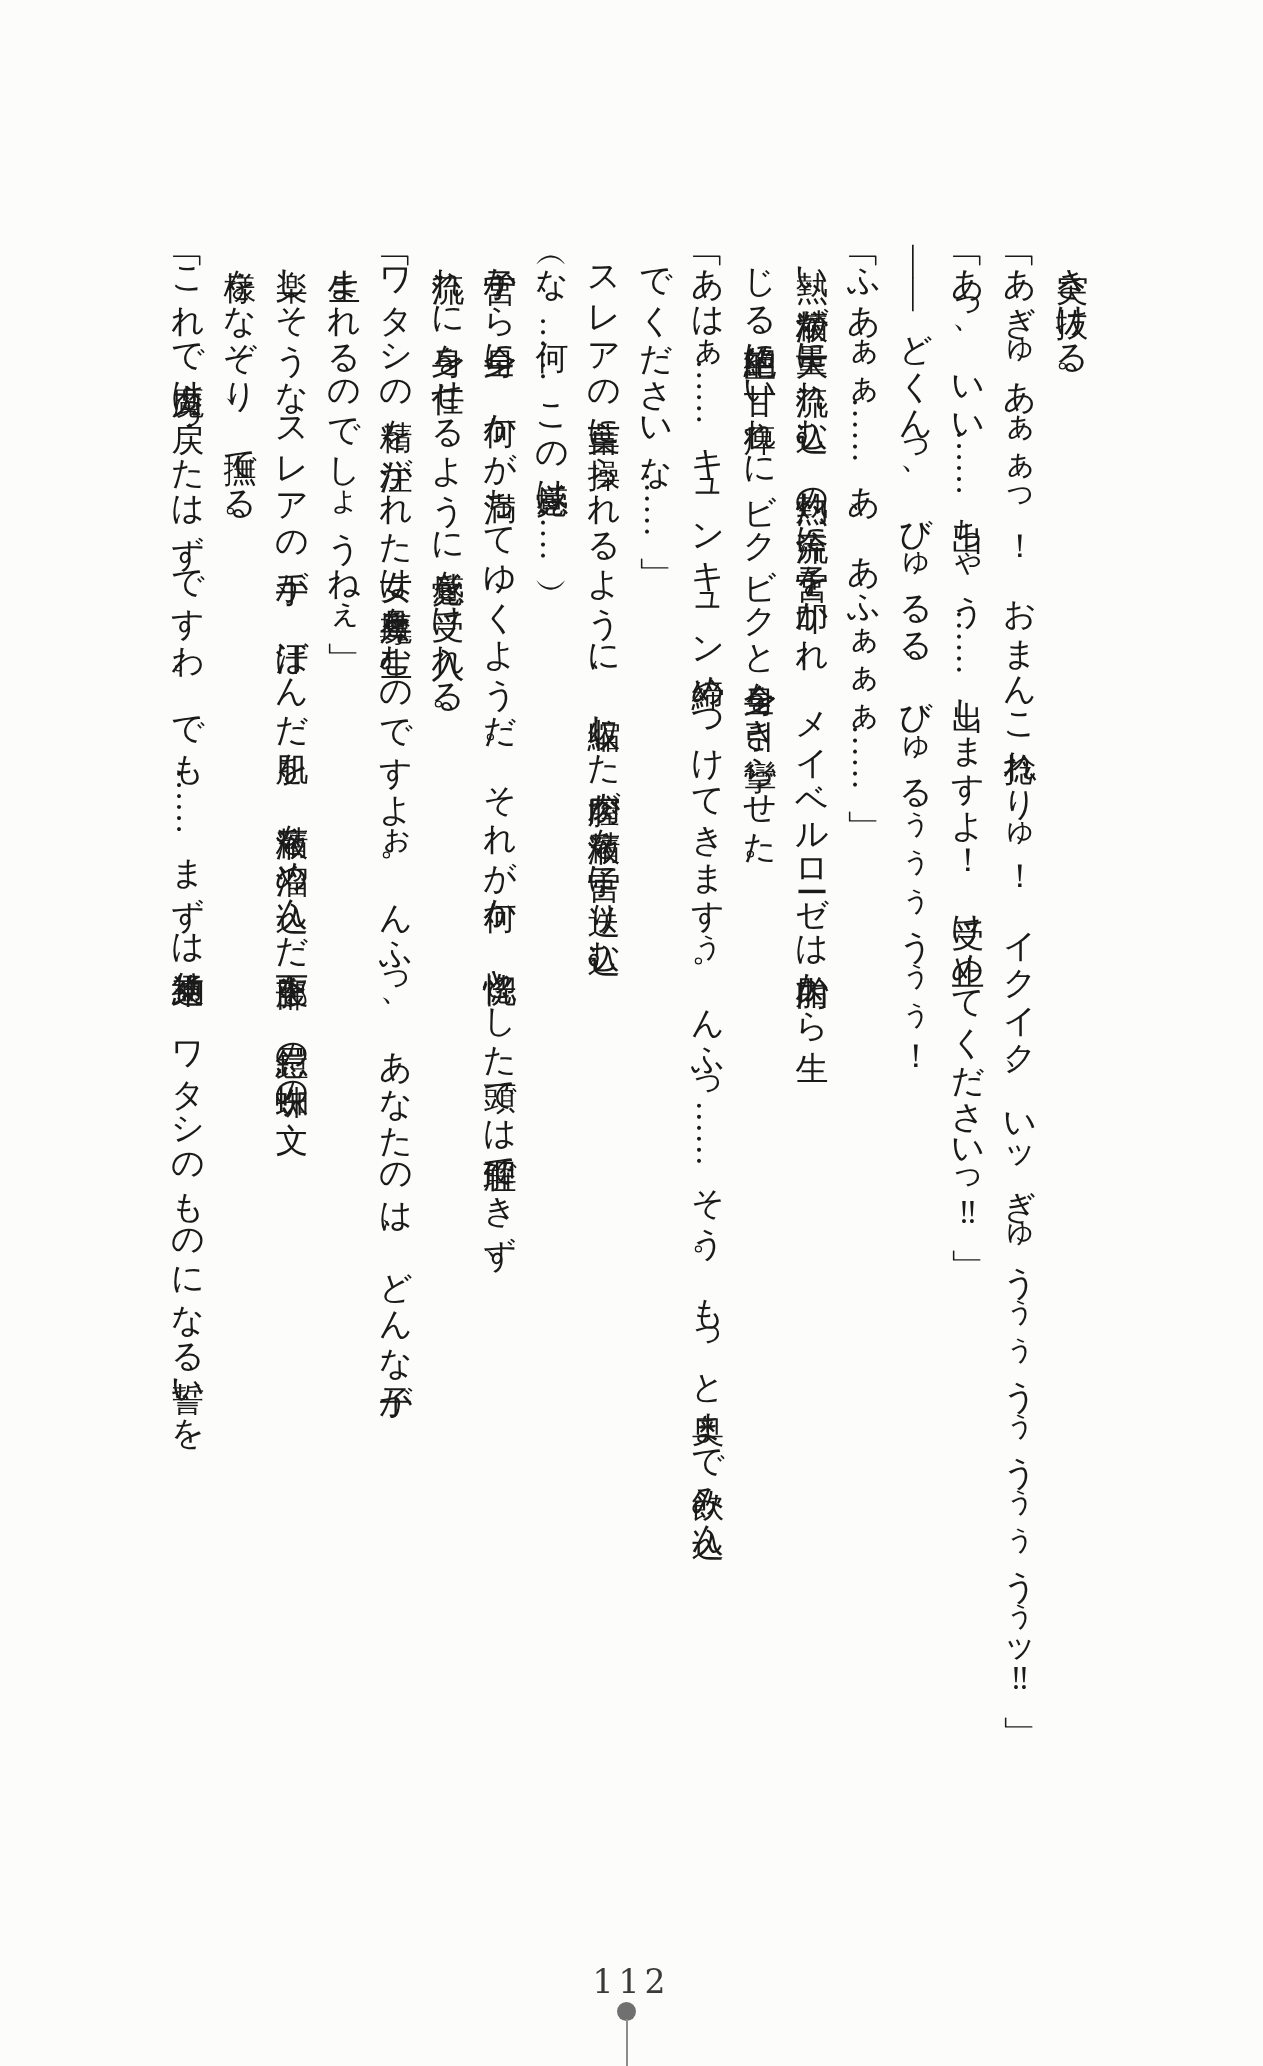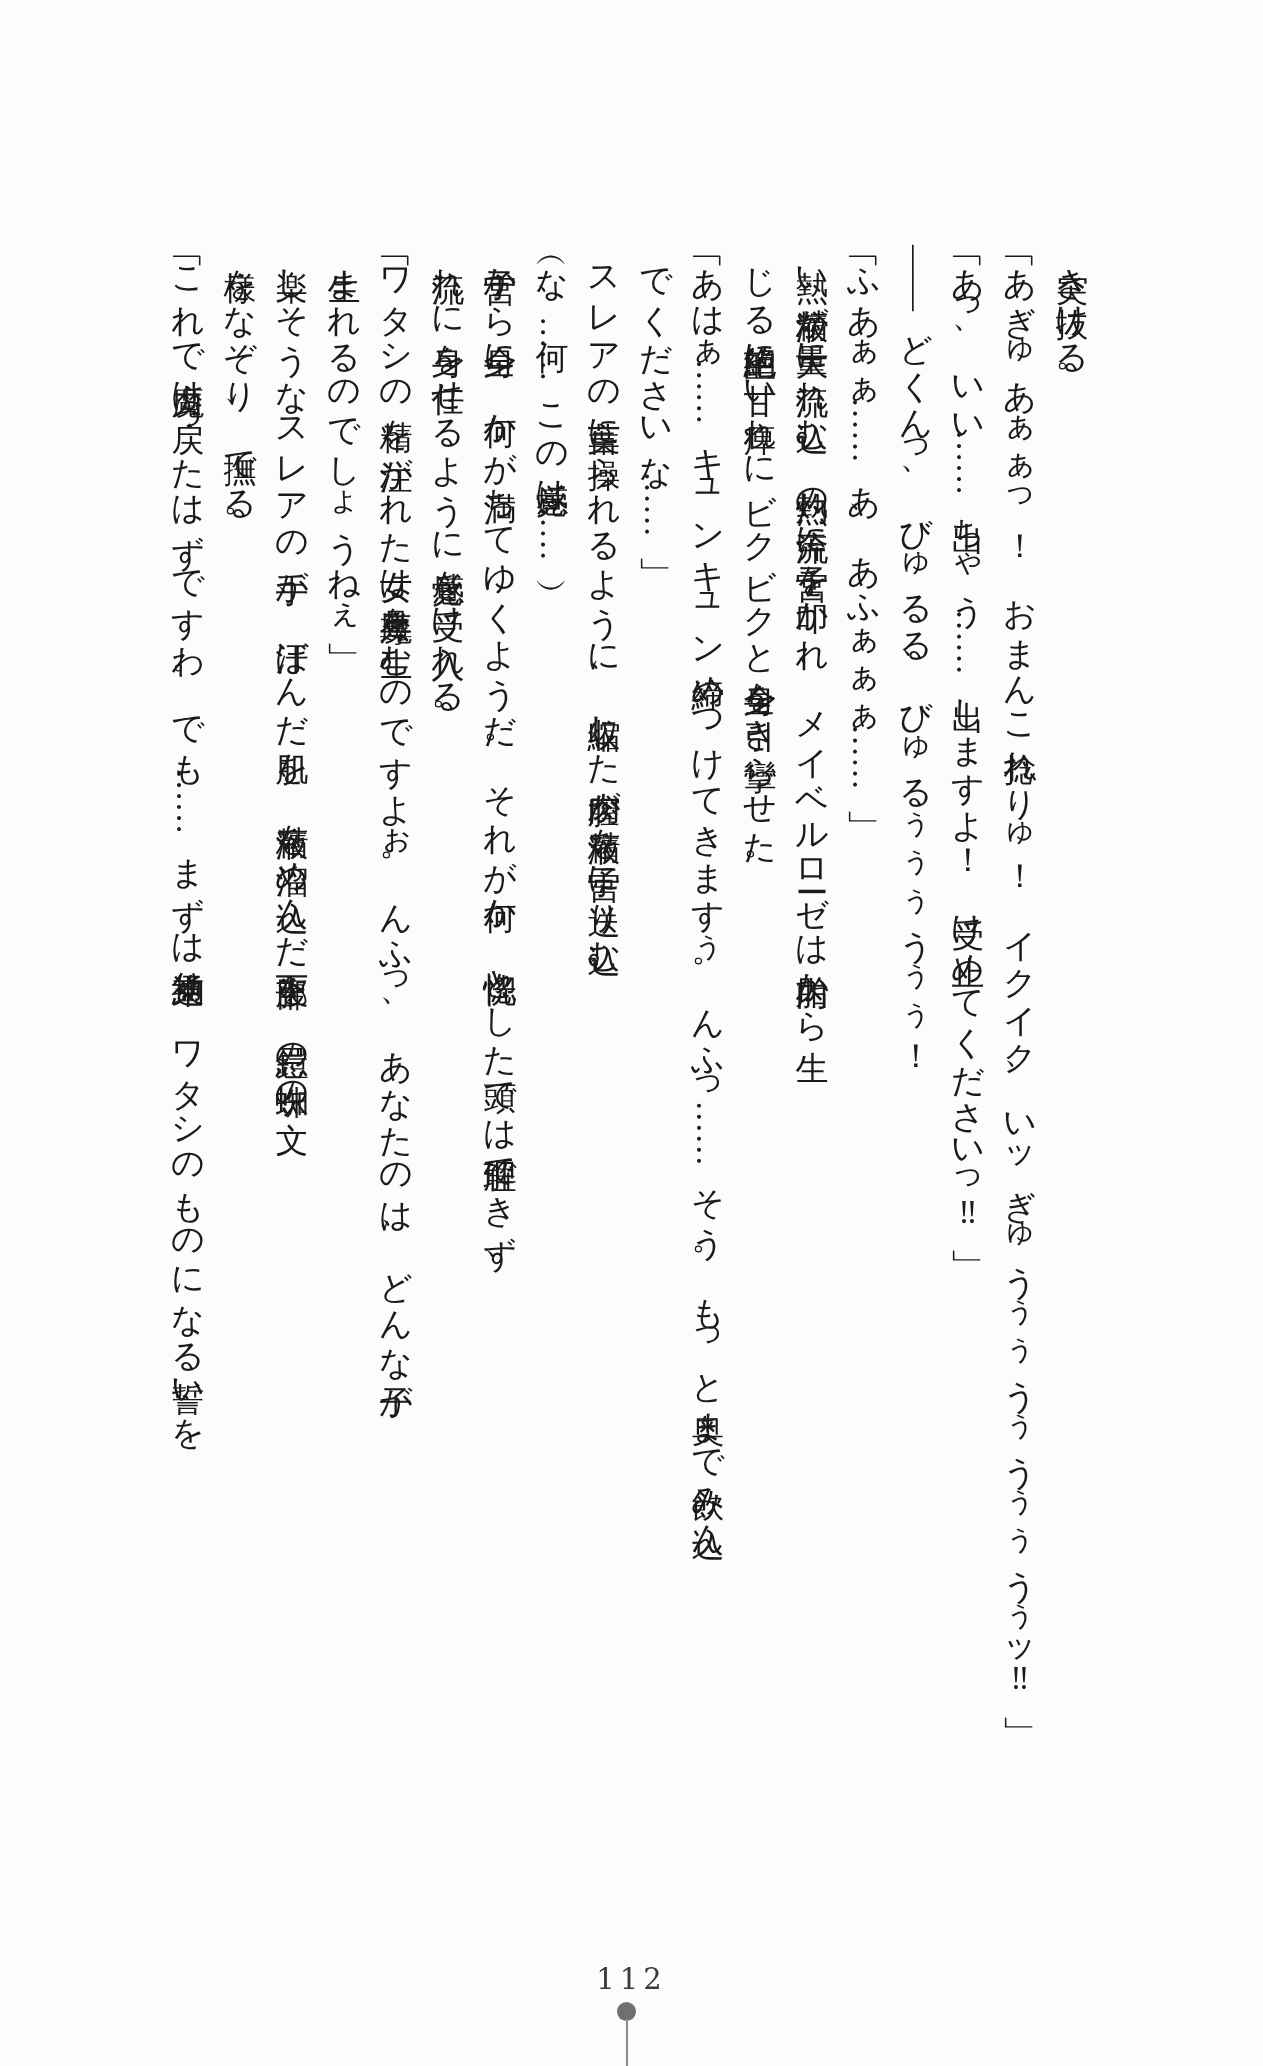--- a/index.html
+++ b/index.html
@@ -38,21 +38,21 @@
   .indent-half { padding-top: 16px; }
   .indent-full { padding-top: 33px; }
 
   
   .page-number {
     position: absolute;
     top: 1962px;
     left: 0;
     width: 100%;
     text-align: center;
-    font-size: 29px;
+    font-size: 33px;
     letter-spacing: 5px;
     color: #3a3a3a;
     font-family: "DejaVu Serif", "Liberation Serif", serif;
   }
   .ornament-dot {
     position: absolute;
     left: 617px;
     top: 2002px;
     width: 19px;
     height: 19px;

